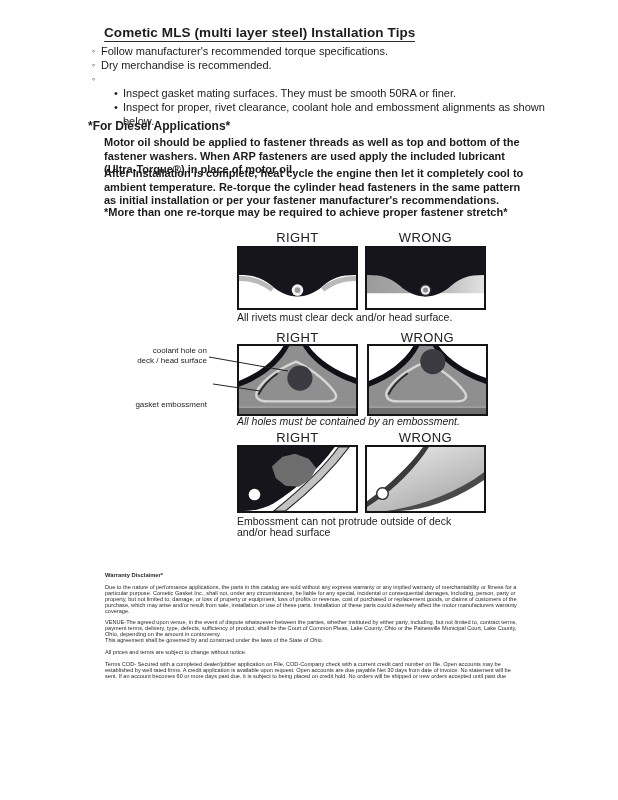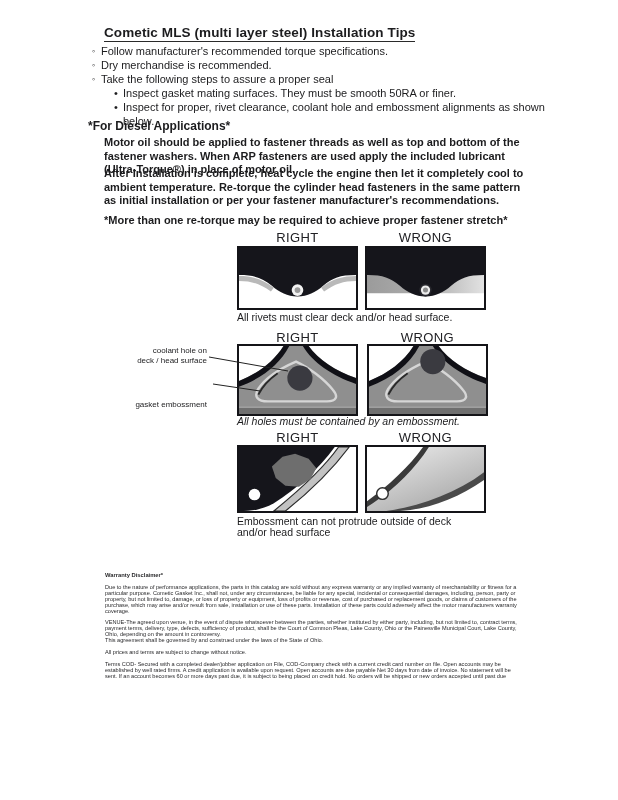--- a/index.html
+++ b/index.html
@@ -8,21 +8,21 @@
   .abs{position:absolute;}
   .title{left:104px;top:25px;font-size:13.5px;font-weight:bold;
          border-bottom:1.6px solid #2a2a2a;padding-bottom:1px;letter-spacing:.1px;}
   .bullets{left:92px;top:44px;width:470px;font-size:11px;line-height:14px;}
   .brow{display:flex;}
   .brow .mk{width:9px;flex:none;font-size:9px;line-height:14px;}
   .brow.sub{margin-left:22px;}
   .brow.sub .mk{width:9px;font-size:11px;}
   .h2{left:88px;top:119px;font-size:12px;font-weight:bold;}
   .para{left:104px;width:430px;font-size:11px;line-height:13.5px;font-weight:bold;}
-  .p1{top:136px;} .p2{top:167px;} .pnote{top:214px;}
+  .p1{top:136px;} .p2{top:167px;} .pnote{top:206px;}
   .rwlabel{width:121px;text-align:center;font-size:13px;letter-spacing:.4px;color:#202024;}
   .dbox{width:121px;border:2px solid #141418;background:#fff;box-sizing:border-box;}
   .dbox svg{display:block;width:100%;height:100%;}
   .cap{font-size:10.5px;line-height:11px;color:#1c1c1e;}
   .ann{font-size:8px;line-height:9.5px;text-align:right;color:#1c1c1e;}
   .disc{left:105px;top:573px;width:413px;font-size:5.6px;line-height:5.9px;color:#2a2a2c;}
   .disc h3{font-size:5.8px;margin:0 0 6px 0;font-weight:bold;}
   .disc p{margin:0 0 6px 0;white-space:pre-line;}
   .footer{left:387px;top:761px;font-size:13px;color:#2e2e30;letter-spacing:.3px;text-align:right;}
   .pre{white-space:pre-line;}
@@ -38,21 +38,20 @@
     <div class="brow">
       <span class="mk">◦</span>
       <span>Follow manufacturer's recommended torque specifications.</span>
     </div>
     <div class="brow">
       <span class="mk">◦</span>
       <span>Dry merchandise is recommended.</span>
     </div>
     <div class="brow">
       <span class="mk">◦</span>
-      <span>Take the following steps to assure a proper seal</span>
     </div>
     <div class="brow sub">
       <span class="mk">•</span>
       <span>Inspect gasket mating surfaces.  They must be smooth 50RA or finer.</span>
     </div>
     <div class="brow sub">
       <span class="mk">•</span>
       <span>Inspect for proper, rivet clearance, coolant hole and embossment alignments as shown below.</span>
     </div>
   </div>

